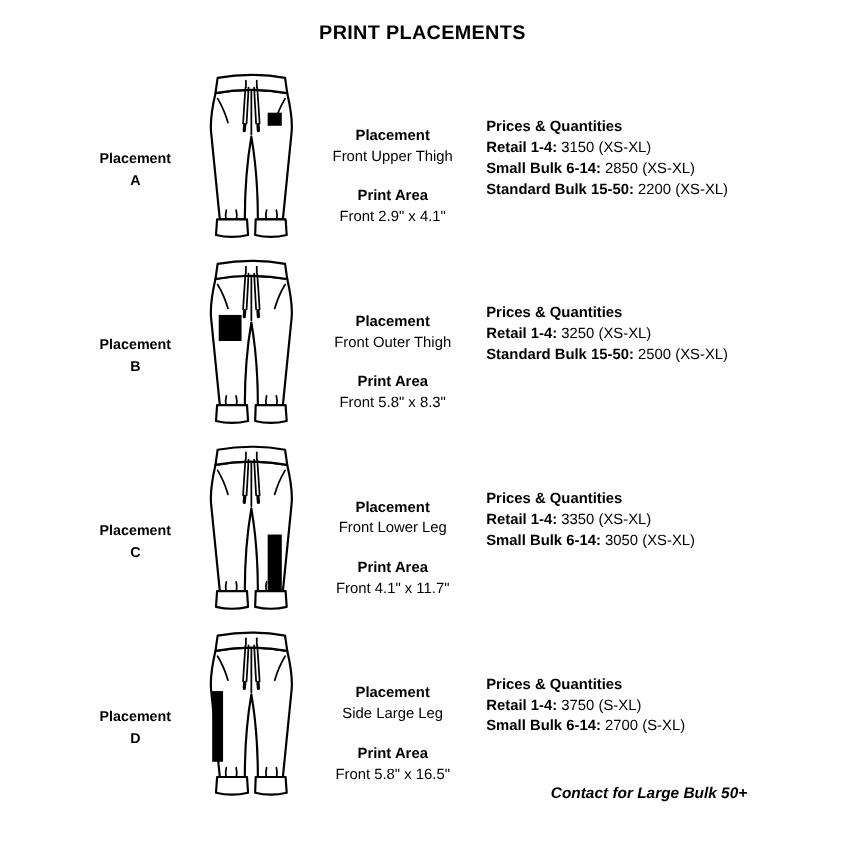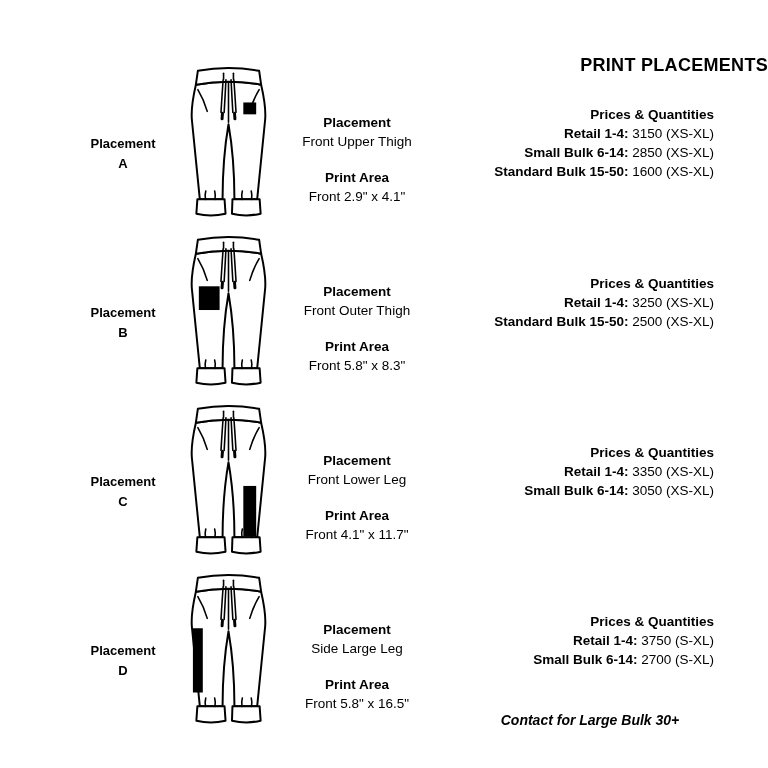--- a/index.html
+++ b/index.html
@@ -6,36 +6,36 @@
   html,body { width:768px; height:768px; }
   body {
     background:#ffffff;
     color:#000000;
     font-family:"Liberation Sans", sans-serif;
     position:relative;
     overflow:hidden;
   }
   .page-title {
     position:absolute; top:19px; left:0; width:100%;
-    text-align:right; font-size:18px; font-weight:bold; letter-spacing:0.3px;margin-top:36px;
+    text-align:center; font-size:18px; font-weight:bold; letter-spacing:0.3px;
   }
   .rows { position:absolute; top:59px; left:61px; }
   .row { display:flex; height:169px; }
   .col-label {
     width:124px; padding-top:75px; text-align:center;
     font-size:13px; font-weight:bold; line-height:20px;
   }
   .col-pants { width:87px; padding-top:3px; }
   .col-pants svg { display:block; width:87px; height:162px; overflow:visible; }
   .col-mid {
     width:170px; padding-top:54px; text-align:center;
     font-size:13.5px; line-height:19px;
   }
   .col-right {
-    width:272px; padding-top:46px; text-align:right;
+    width:272px; padding-top:46px; text-align:left;
     font-size:13.5px; line-height:19px;
   }
   .head { font-weight:bold; }
   .gap { height:17px; }
   .footer-note {
     position:absolute; top:712px; left:448px; width:284px;
     text-align:center; font-size:14px; font-weight:bold; font-style:italic;
   }
   .defs-holder { position:absolute; width:0; height:0; overflow:hidden; }
 </style>
@@ -102,21 +102,21 @@
       <div class="head">Placement</div>
       <div>Front Upper Thigh</div>
       <div class="gap"></div>
       <div class="head">Print Area</div>
       <div>Front 2.9" x 4.1"</div>
     </div>
     <div class="col-right">
       <div class="head">Prices &amp; Quantities</div>
       <div><span class="head">Retail 1-4:</span> <span>3150 (XS-XL)</span></div>
       <div><span class="head">Small Bulk 6-14:</span> <span>2850 (XS-XL)</span></div>
-      <div><span class="head">Standard Bulk 15-50:</span> <span>1600 (XS-XL)</span></div>
+      <div><span class="head">Standard Bulk 15-50:</span> <span>2200 (XS-XL)</span></div>
     </div>
   </div>
 
   <div class="row">
     <div class="col-label">
       <div>Placement</div>
       <div>B</div>
     </div>
     <div class="col-pants">
       <svg viewBox="0 0 88 162">
@@ -183,13 +183,13 @@
     </div>
     <div class="col-right">
       <div class="head">Prices &amp; Quantities</div>
       <div><span class="head">Retail 1-4:</span> <span>3750 (S-XL)</span></div>
       <div><span class="head">Small Bulk 6-14:</span> <span>2700 (S-XL)</span></div>
     </div>
   </div>
 
 </div>
 
-<div class="footer-note">Contact for Large Bulk 30+</div>
+<div class="footer-note">Contact for Large Bulk 50+</div>
 
 </body></html>

